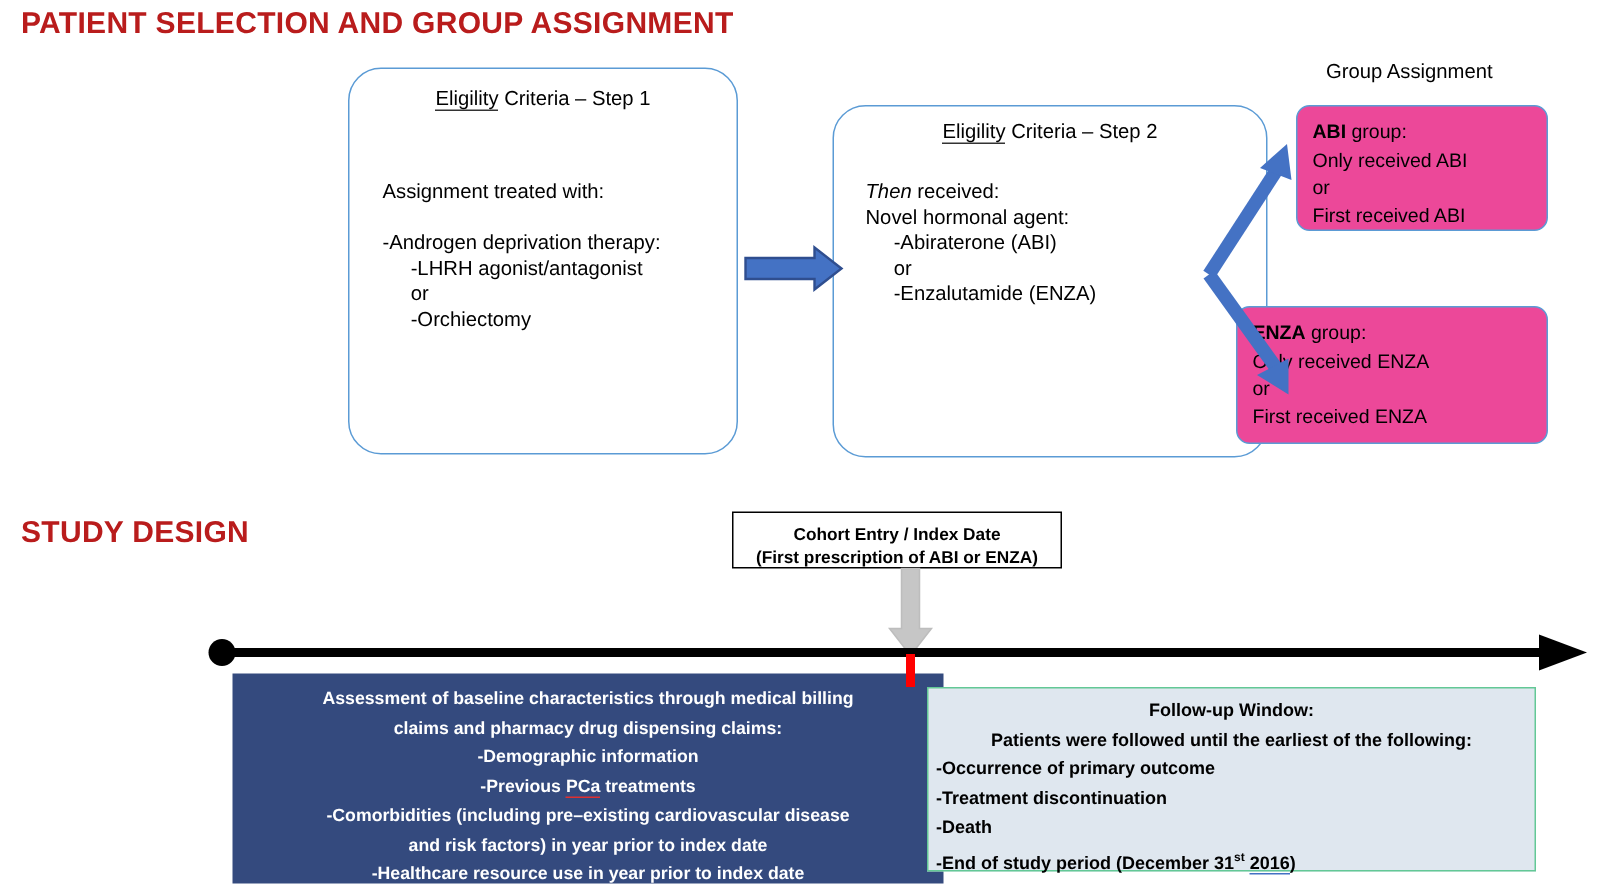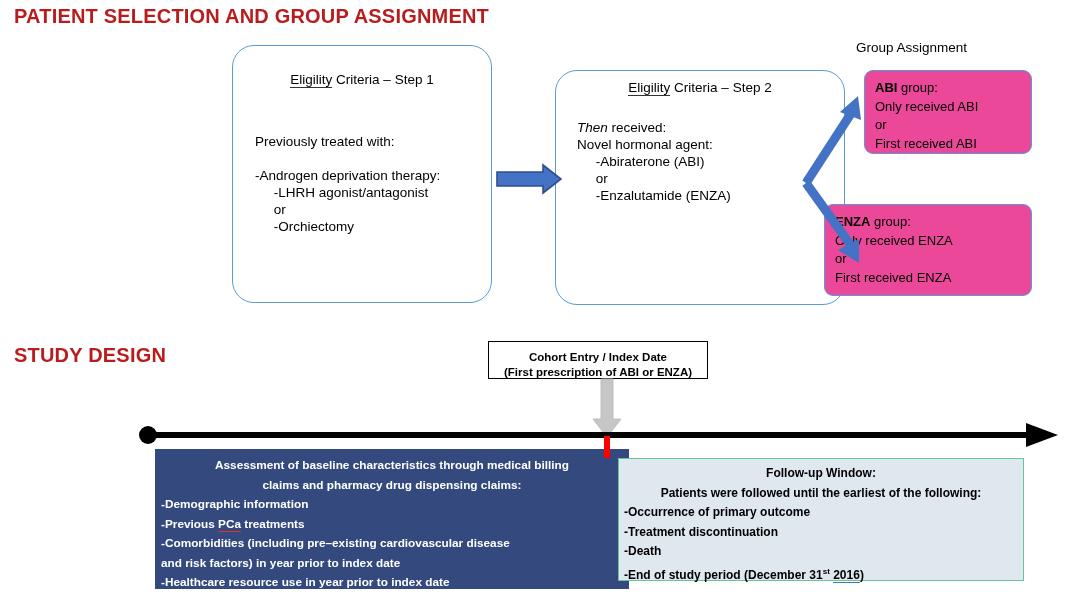--- a/index.html
+++ b/index.html
@@ -53,31 +53,31 @@
     border-bottom: 1px solid #333;
     padding-bottom: 0px;
   }
   .rbox .body {
     font-size: 13.5px;
     line-height: 17px;
     white-space: pre;
   }
 
   #box-step1 { left: 232px; top: 45px; width: 260px; height: 258px; }
-  #box-step1 .heading { margin-top: 26px; }
+  #box-step1 .heading { margin-top: 12px; }
   #box-step1 .body { margin: 46px 0 0 22px; }
 
   #box-step2 { left: 555px; top: 70px; width: 290px; height: 235px; }
   #box-step2 .heading { margin-top: 9px; }
   #box-step2 .body { margin: 24px 0 0 21px; }
 
   
   #group-assignment-label {
     position: absolute;
-    left: 856px;
+    left: 884px;
     top: 40px;
     font-size: 13.5px;
     white-space: nowrap;
   }
   .gbox {
     position: absolute;
     border: 1.3px solid #5B9BD5;
     border-radius: 9px;
     background: #ec4899;
     box-sizing: border-box;
@@ -126,21 +126,21 @@
     height: 140px;
     background: #344A7E;
     color: #ffffff;
     box-sizing: border-box;
     font-size: 11.8px;
     font-weight: bold;
     line-height: 19.5px;
     padding: 7px 6px 0 6px;
   }
   #box-baseline .ctr { text-align: center; display: block; }
-  #box-baseline .lft { text-align: left; display: block; }
+  #box-baseline .lft { text-align: center; display: block; }
   #box-baseline .spell {
     border-bottom: 1.4px solid #E03030;
   }
 
   #box-followup {
     position: absolute;
     left: 618px;
     top: 458px;
     width: 406px;
     height: 123px;
@@ -164,21 +164,21 @@
 <body>
 
 <div class="canvas">
 
   <div class="section-title" id="title-patient">PATIENT SELECTION AND GROUP ASSIGNMENT</div>
 
   <div class="section-title" id="title-study">STUDY DESIGN</div>
 
   <div class="rbox" id="box-step1">
     <div class="heading"><span class="spell">Eligility</span><span> Criteria – Step 1</span></div>
-    <div class="body">Previously treated with:
+    <div class="body">Assignment treated with:
 
 -Androgen deprivation therapy:
      -LHRH agonist/antagonist
      or
      -Orchiectomy</div>
   </div>
 
   <div class="rbox" id="box-step2">
     <div class="heading"><span class="spell">Eligility</span><span> Criteria – Step 2</span></div>
     <div class="body"><span style="font-style:italic">Then</span><span> received:</span>

